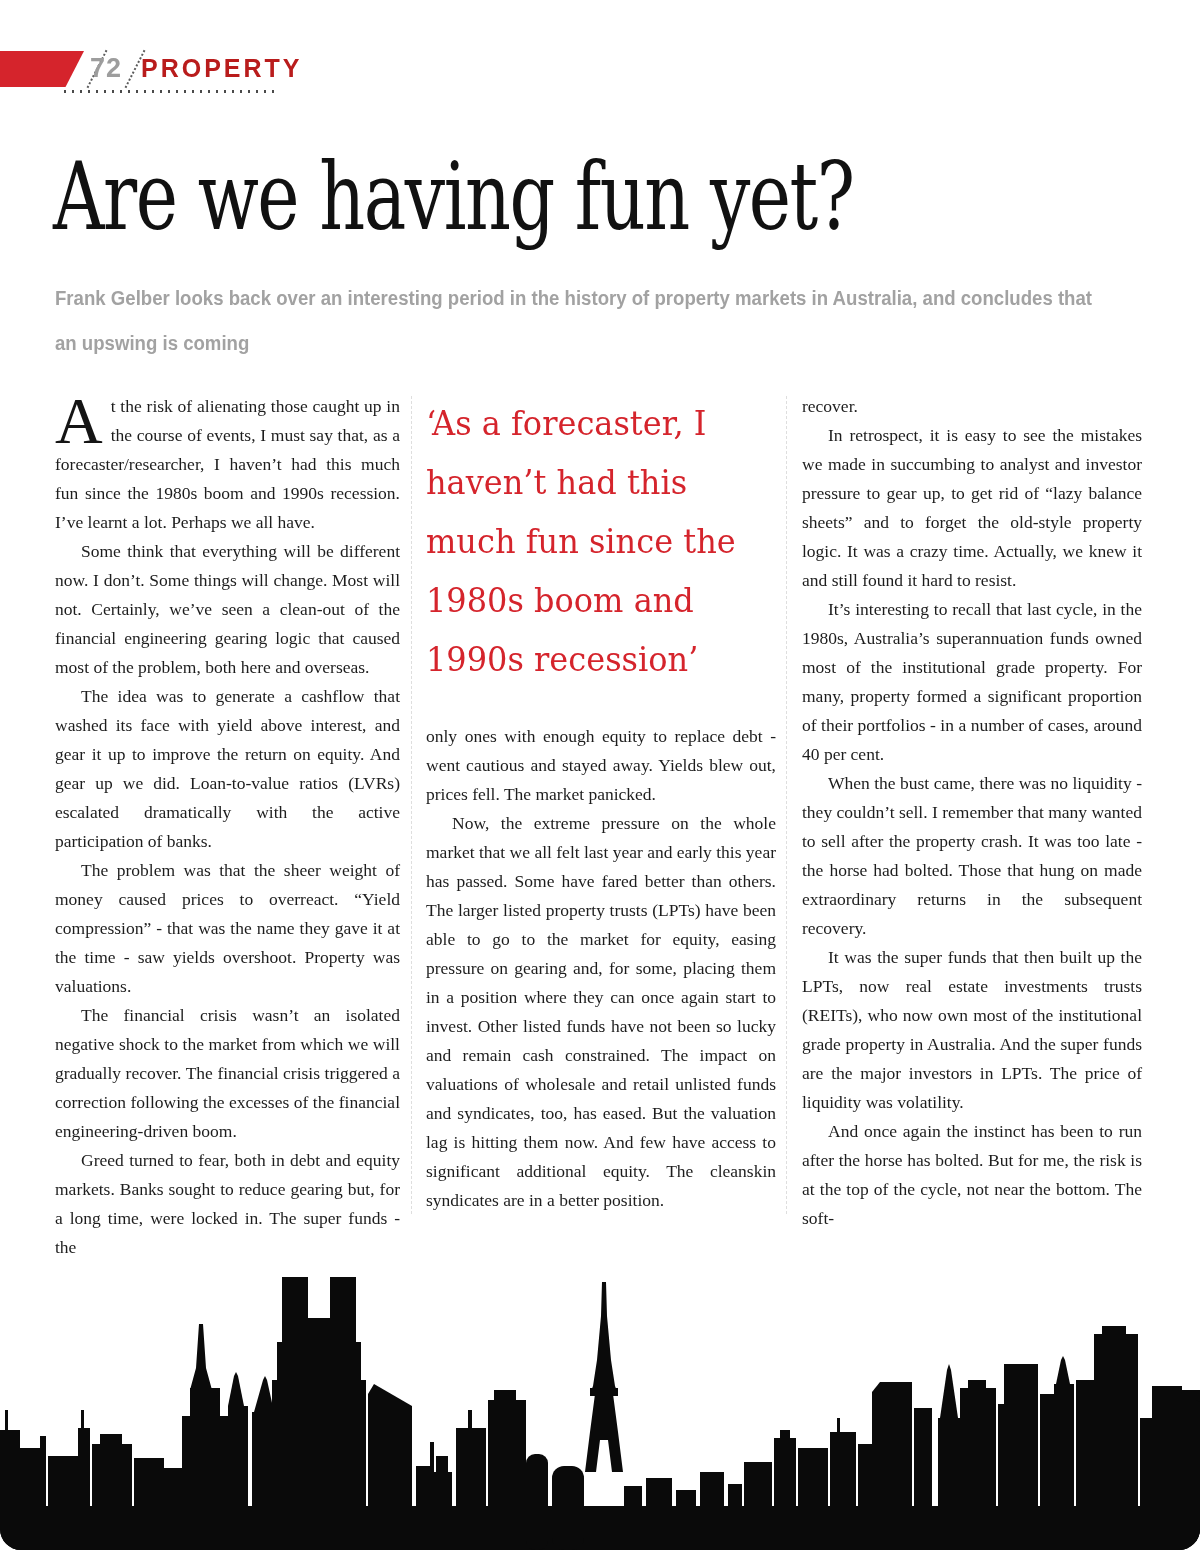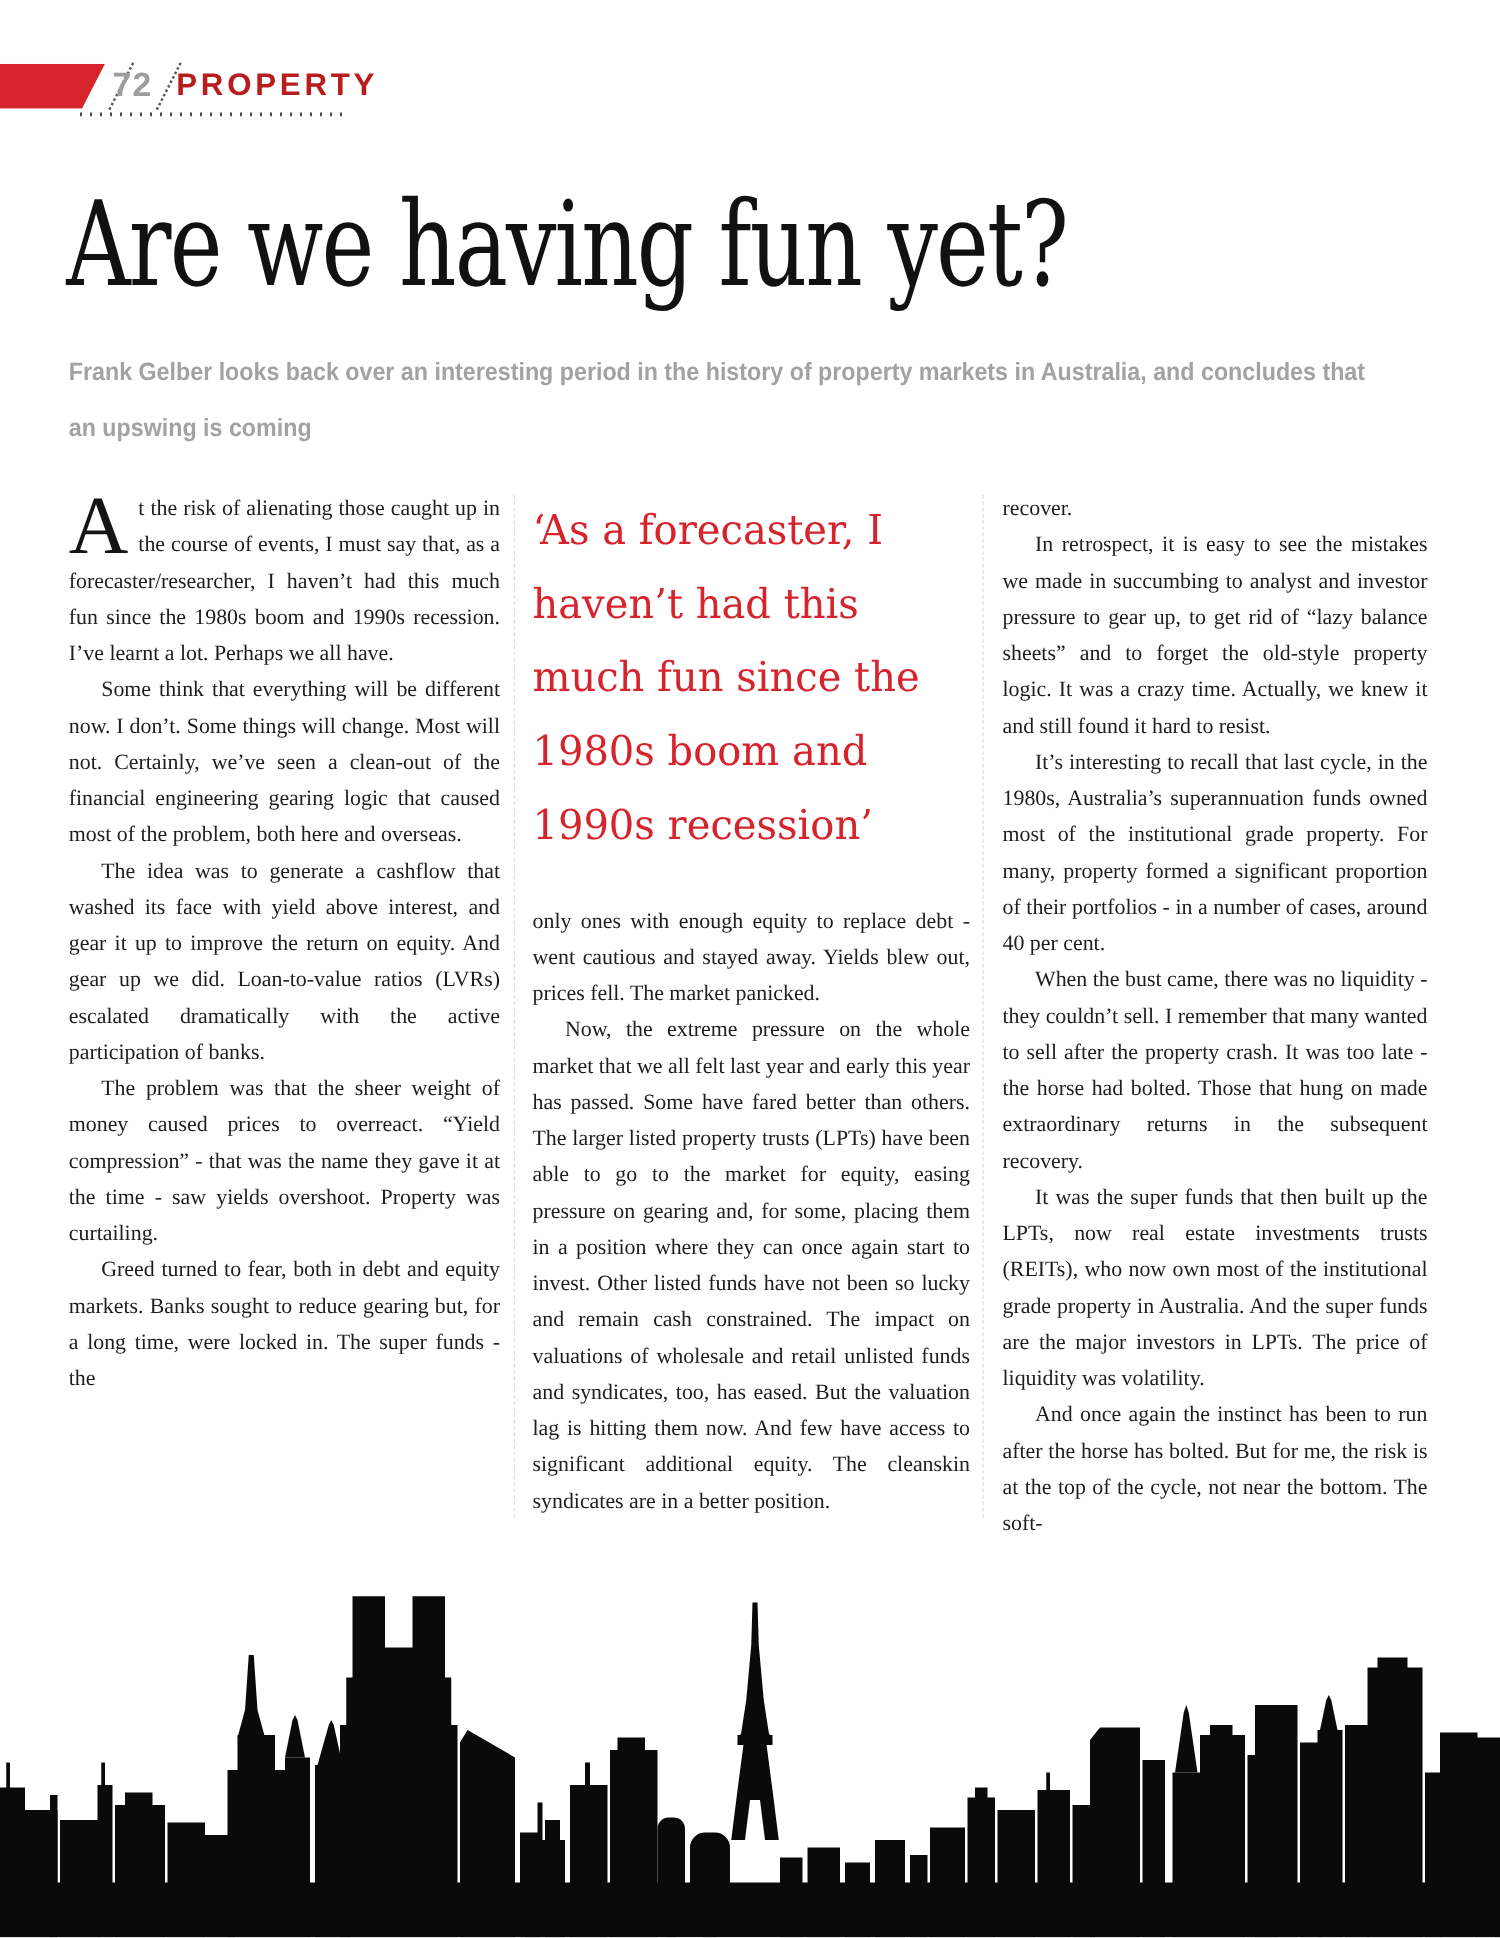--- a/index.html
+++ b/index.html
@@ -1,17 +1,17 @@
 <!DOCTYPE html>
 <html><head>
 <meta charset="utf-8">
 <style>
   html,body{margin:0;padding:0;background:#ffffff;}
   .page{position:relative;width:1200px;height:1550px;background:#fff;overflow:hidden;
-        font-family:"Liberation Serif", serif;color:#1d1d1d;}
+        font-family:"Liberation Serif", serif;color:#1d1d1d;border-radius:21px;}
 
   
   .kicker-red{position:absolute;left:0;top:51px;width:84px;height:36px;background:#d5242c;
               clip-path:polygon(0 0,100% 0,78% 100%,0 100%);}
   .kicker-num{position:absolute;left:90px;top:53px;font-family:"Liberation Sans",sans-serif;
               font-weight:bold;font-size:27px;color:#9d9d9d;letter-spacing:1px;}
   .kicker-label{position:absolute;left:141px;top:54px;font-family:"Liberation Sans",sans-serif;
               font-weight:bold;font-size:25px;color:#b91c1c;letter-spacing:3px;}
   .dot-h{position:absolute;left:64px;top:90px;width:210px;height:3px;
          background:repeating-linear-gradient(90deg,#4a4a4a 0 2px,transparent 2px 8px);}
@@ -73,21 +73,22 @@
 
   <div class="cols">
 
     <div class="bodycol col1">
       <p class="lead">
         <span class="dropcap">A</span><span>t the risk of alienating those caught up in the course of events, I must say that, as a forecaster/researcher, I haven’t had this much fun since the 1980s boom and 1990s recession. I’ve learnt a lot. Perhaps we all have.</span>
       </p>
       <div>
           <p>Some think that everything will be different now. I don’t. Some things will change. Most will not. Certainly, we’ve seen a clean-out of the financial engineering gearing logic that caused most of the problem, both here and overseas.</p>
           <p>The idea was to generate a cashflow that washed its face with yield above interest, and gear it up to improve the return on equity. And gear up we did. Loan-to-value ratios (LVRs) escalated dramatically with the active participation of banks.</p>
-          <p>The problem was that the sheer weight of money caused prices to overreact. “Yield compression” - that was the name they gave it at the time - saw yields overshoot. Property was curtailing.</p>
+          <p>The problem was that the sheer weight of money caused prices to overreact. “Yield compression” - that was the name they gave it at the time - saw yields overshoot. Property was valuations.</p>
+          <p>The financial crisis wasn’t an isolated negative shock to the market from which we will gradually recover. The financial crisis triggered a correction following the excesses of the financial engineering-driven boom.</p>
           <p>Greed turned to fear, both in debt and equity markets. Banks sought to reduce gearing but, for a long time, were locked in. The super funds - the</p>
         </div>
     </div>
 
     <div class="bodycol col2">
       <div class="pullquote">‘As a forecaster, I haven’t had this much fun since the 1980s boom and 1990s recession’</div>
       <div>
           <p class="noindent">only ones with enough equity to replace debt - went cautious and stayed away. Yields blew out, prices fell. The market panicked.</p>
           <p>Now, the extreme pressure on the whole market that we all felt last year and early this year has passed. Some have fared better than others. The larger listed property trusts (LPTs) have been able to go to the market for equity, easing pressure on gearing and, for some, placing them in a position where they can once again start to invest. Other listed funds have not been so lucky and remain cash constrained. The impact on valuations of wholesale and retail unlisted funds and syndicates, too, has eased. But the valuation lag is hitting them now. And few have access to significant additional equity. The cleanskin syndicates are in a better position.</p>
         </div>

